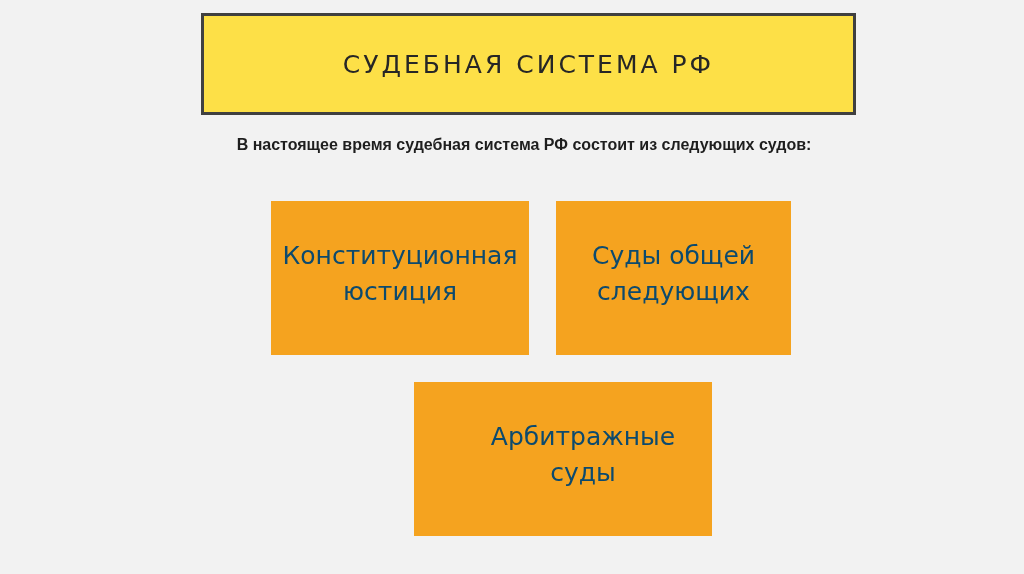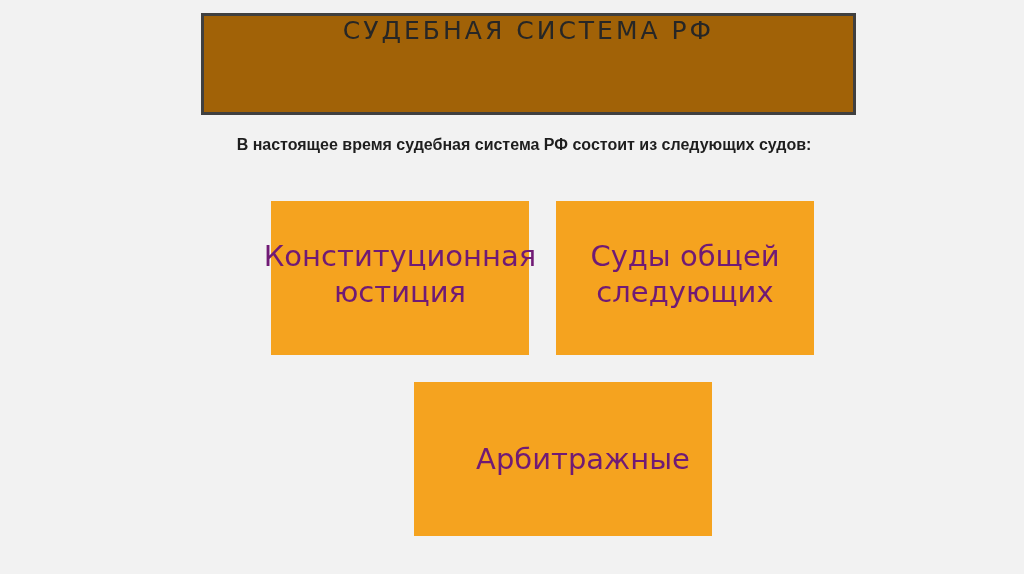--- a/index.html
+++ b/index.html
@@ -6,46 +6,46 @@
     body {
       width: 1024px; height: 574px; overflow: hidden;
       background: #f2f2f2;
       font-family: "DejaVu Sans", sans-serif;
       position: relative;
     }
     .title-box {
       position: absolute; left: 201px; top: 13px;
       width: 649px; height: 96px;
       border: 3px solid #404040;
-      background: #a16207;
-      display: flex; align-items: flex-start; justify-content: center;
+      background: #fde047;
+      display: flex; align-items: center; justify-content: center;
     }
     .title-text {
       font-family: "DejaVu Sans", sans-serif;
       font-size: 25px; letter-spacing: 3px;
       color: #262626; font-weight: normal;
     }
     .subtitle {
       position: absolute; left: 0; top: 136px; width: 1048px;
       text-align: center;
       font-family: "Liberation Sans", sans-serif;
       font-weight: bold; font-size: 16px; color: #1e1e1e;
     }
     .court-box {
       position: absolute;
       background: #f5a31f;
       display: flex; align-items: center; justify-content: center;
       text-align: center;
-      color: #701a75;
+      color: #0c4a6e;
       font-family: "DejaVu Sans", sans-serif;
-      font-size: 29px; line-height: 36px;
+      font-size: 25px; line-height: 36px;
     }
     .court-box span { display: block; padding-bottom: 8px; }
     #box1 { left: 271px; top: 201px; width: 258px; height: 154px; }
-    #box2 { left: 556px; top: 201px; width: 258px; height: 154px; }
+    #box2 { left: 556px; top: 201px; width: 235px; height: 154px; }
     #box3 { left: 414px; top: 382px; width: 258px; height: 154px; padding-left: 40px; }
   </style>
 </head>
 <body>
 
 <div class="title-box">
   <div class="title-text">СУДЕБНАЯ СИСТЕМА РФ</div>
 </div>
 
 <div class="subtitle">В настоящее время судебная система РФ состоит из следующих судов:</div>
@@ -60,14 +60,15 @@
 <div class="court-box" id="box2">
   <div>
     <span style="padding-bottom:0">Суды общей</span>
     <span>следующих</span>
   </div>
 </div>
 
 <div class="court-box" id="box3">
   <div>
     <span style="padding-bottom:0">Арбитражные</span>
+    <span>суды</span>
   </div>
 </div>
 
 </body></html>

